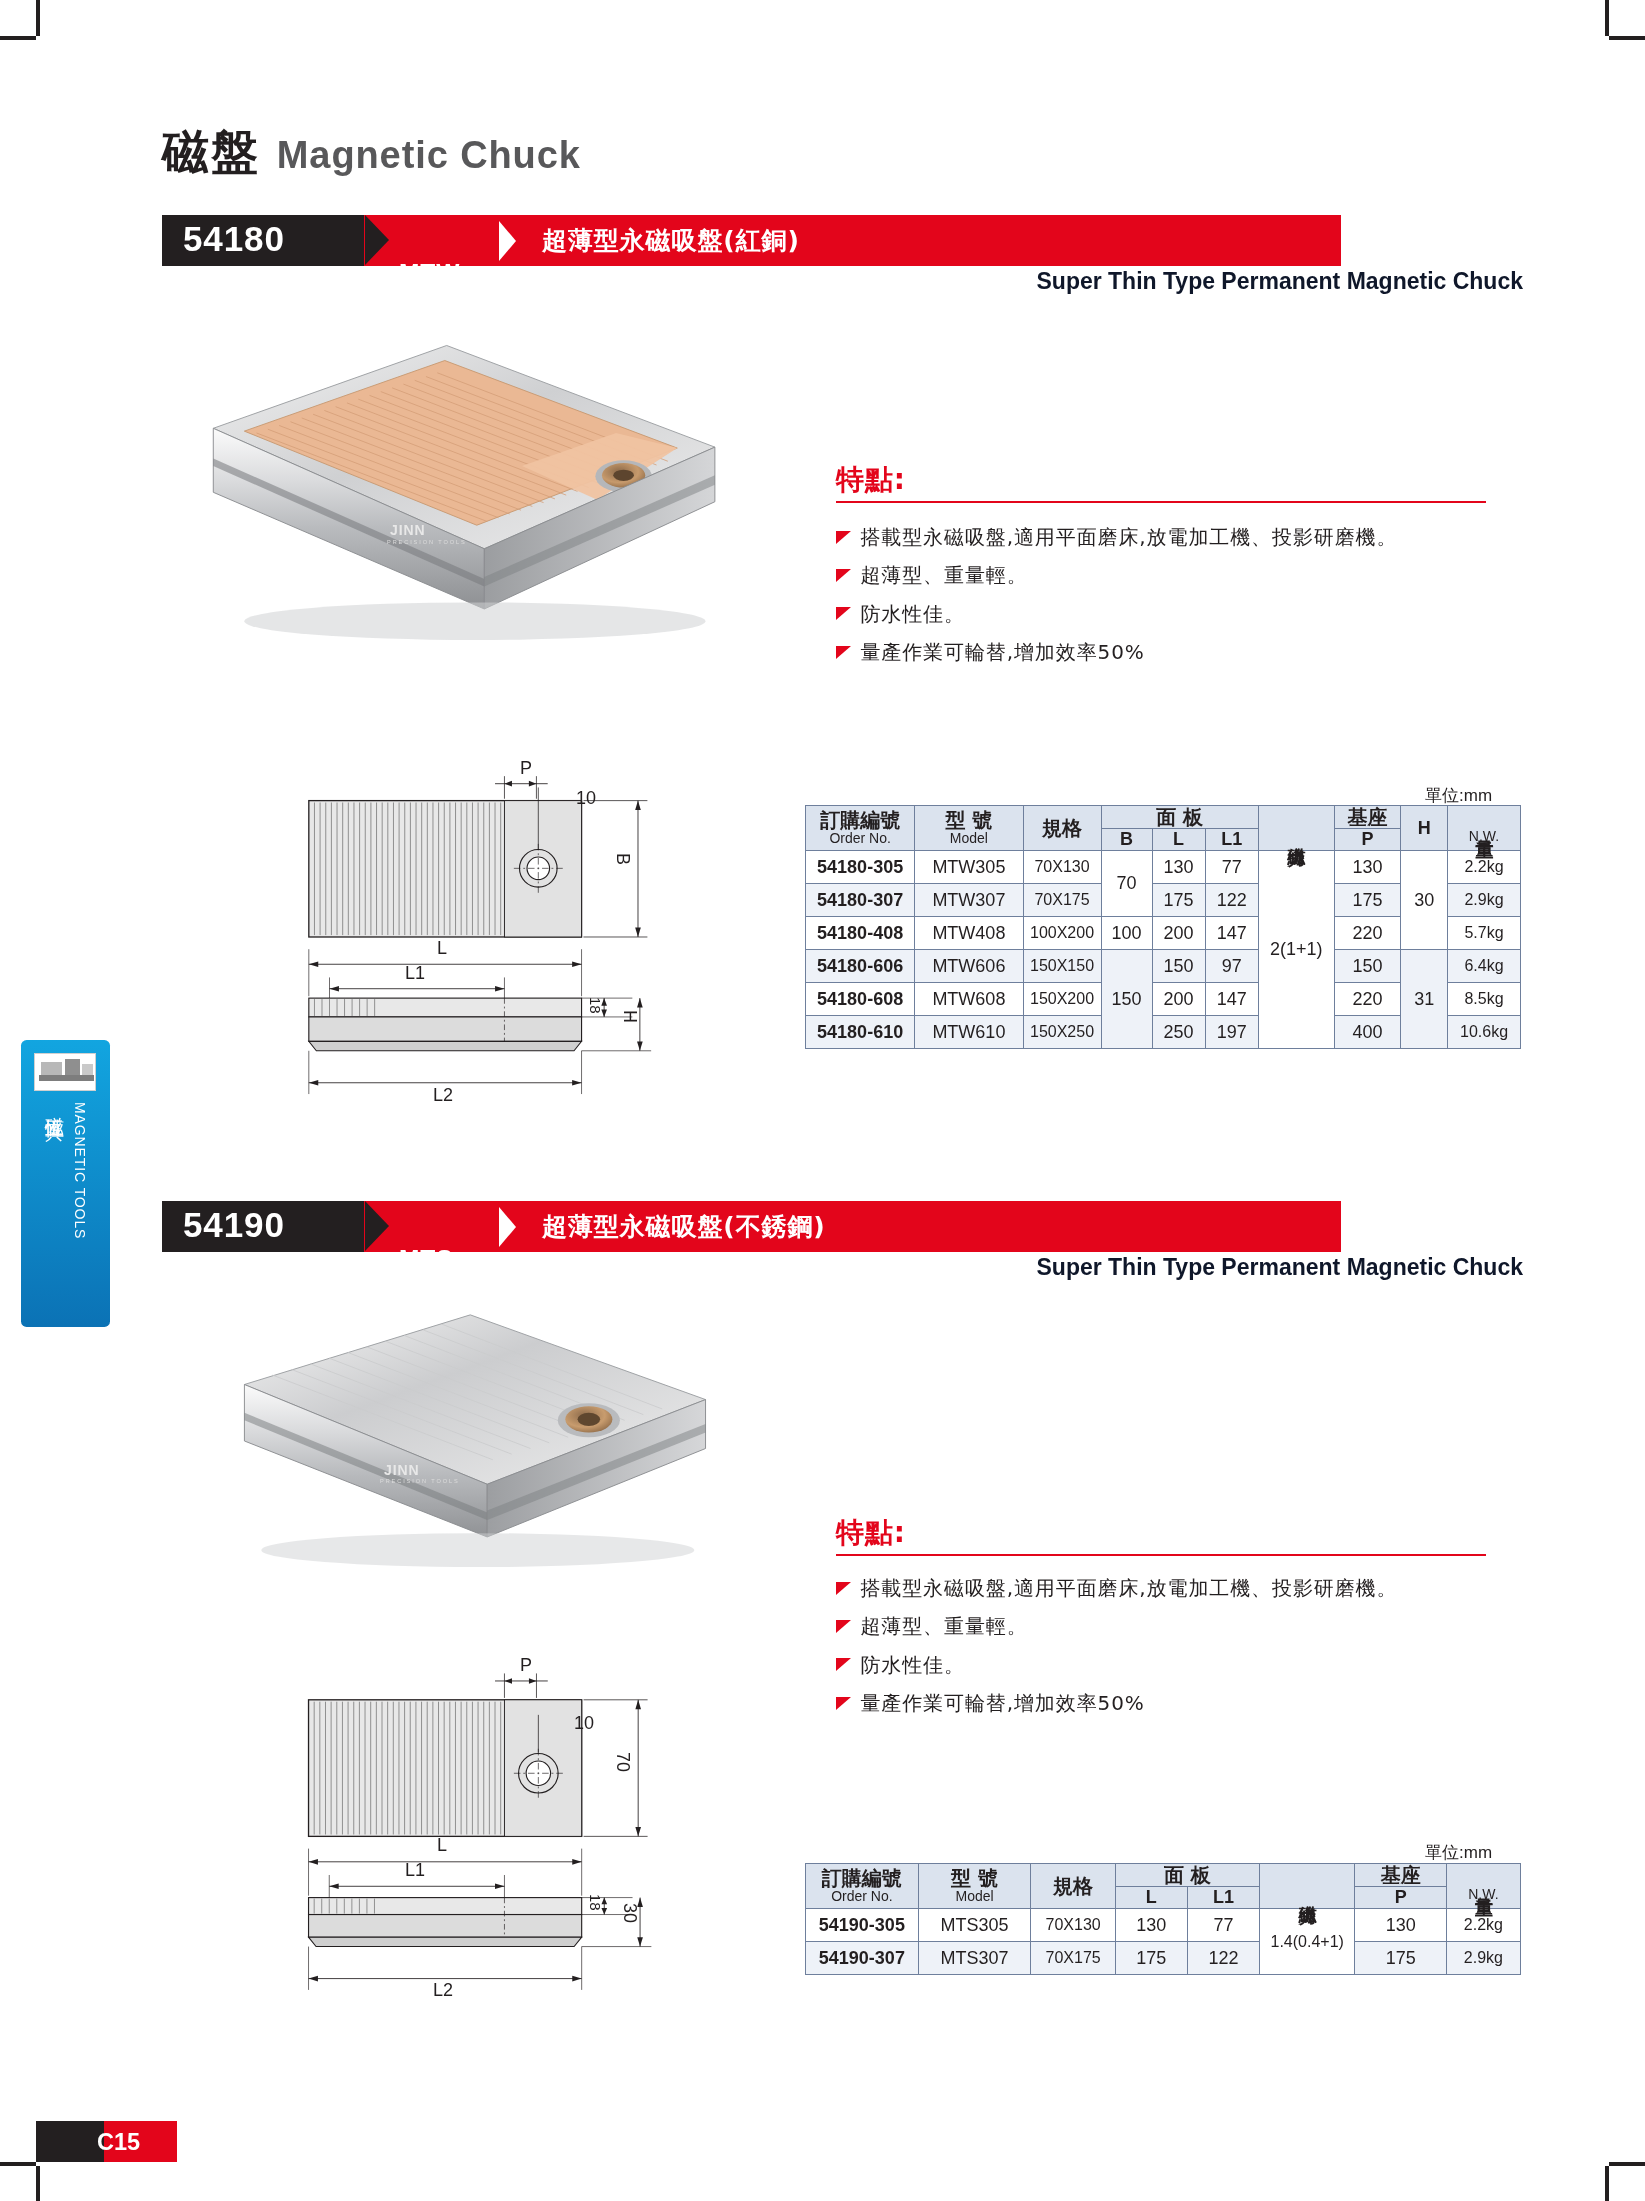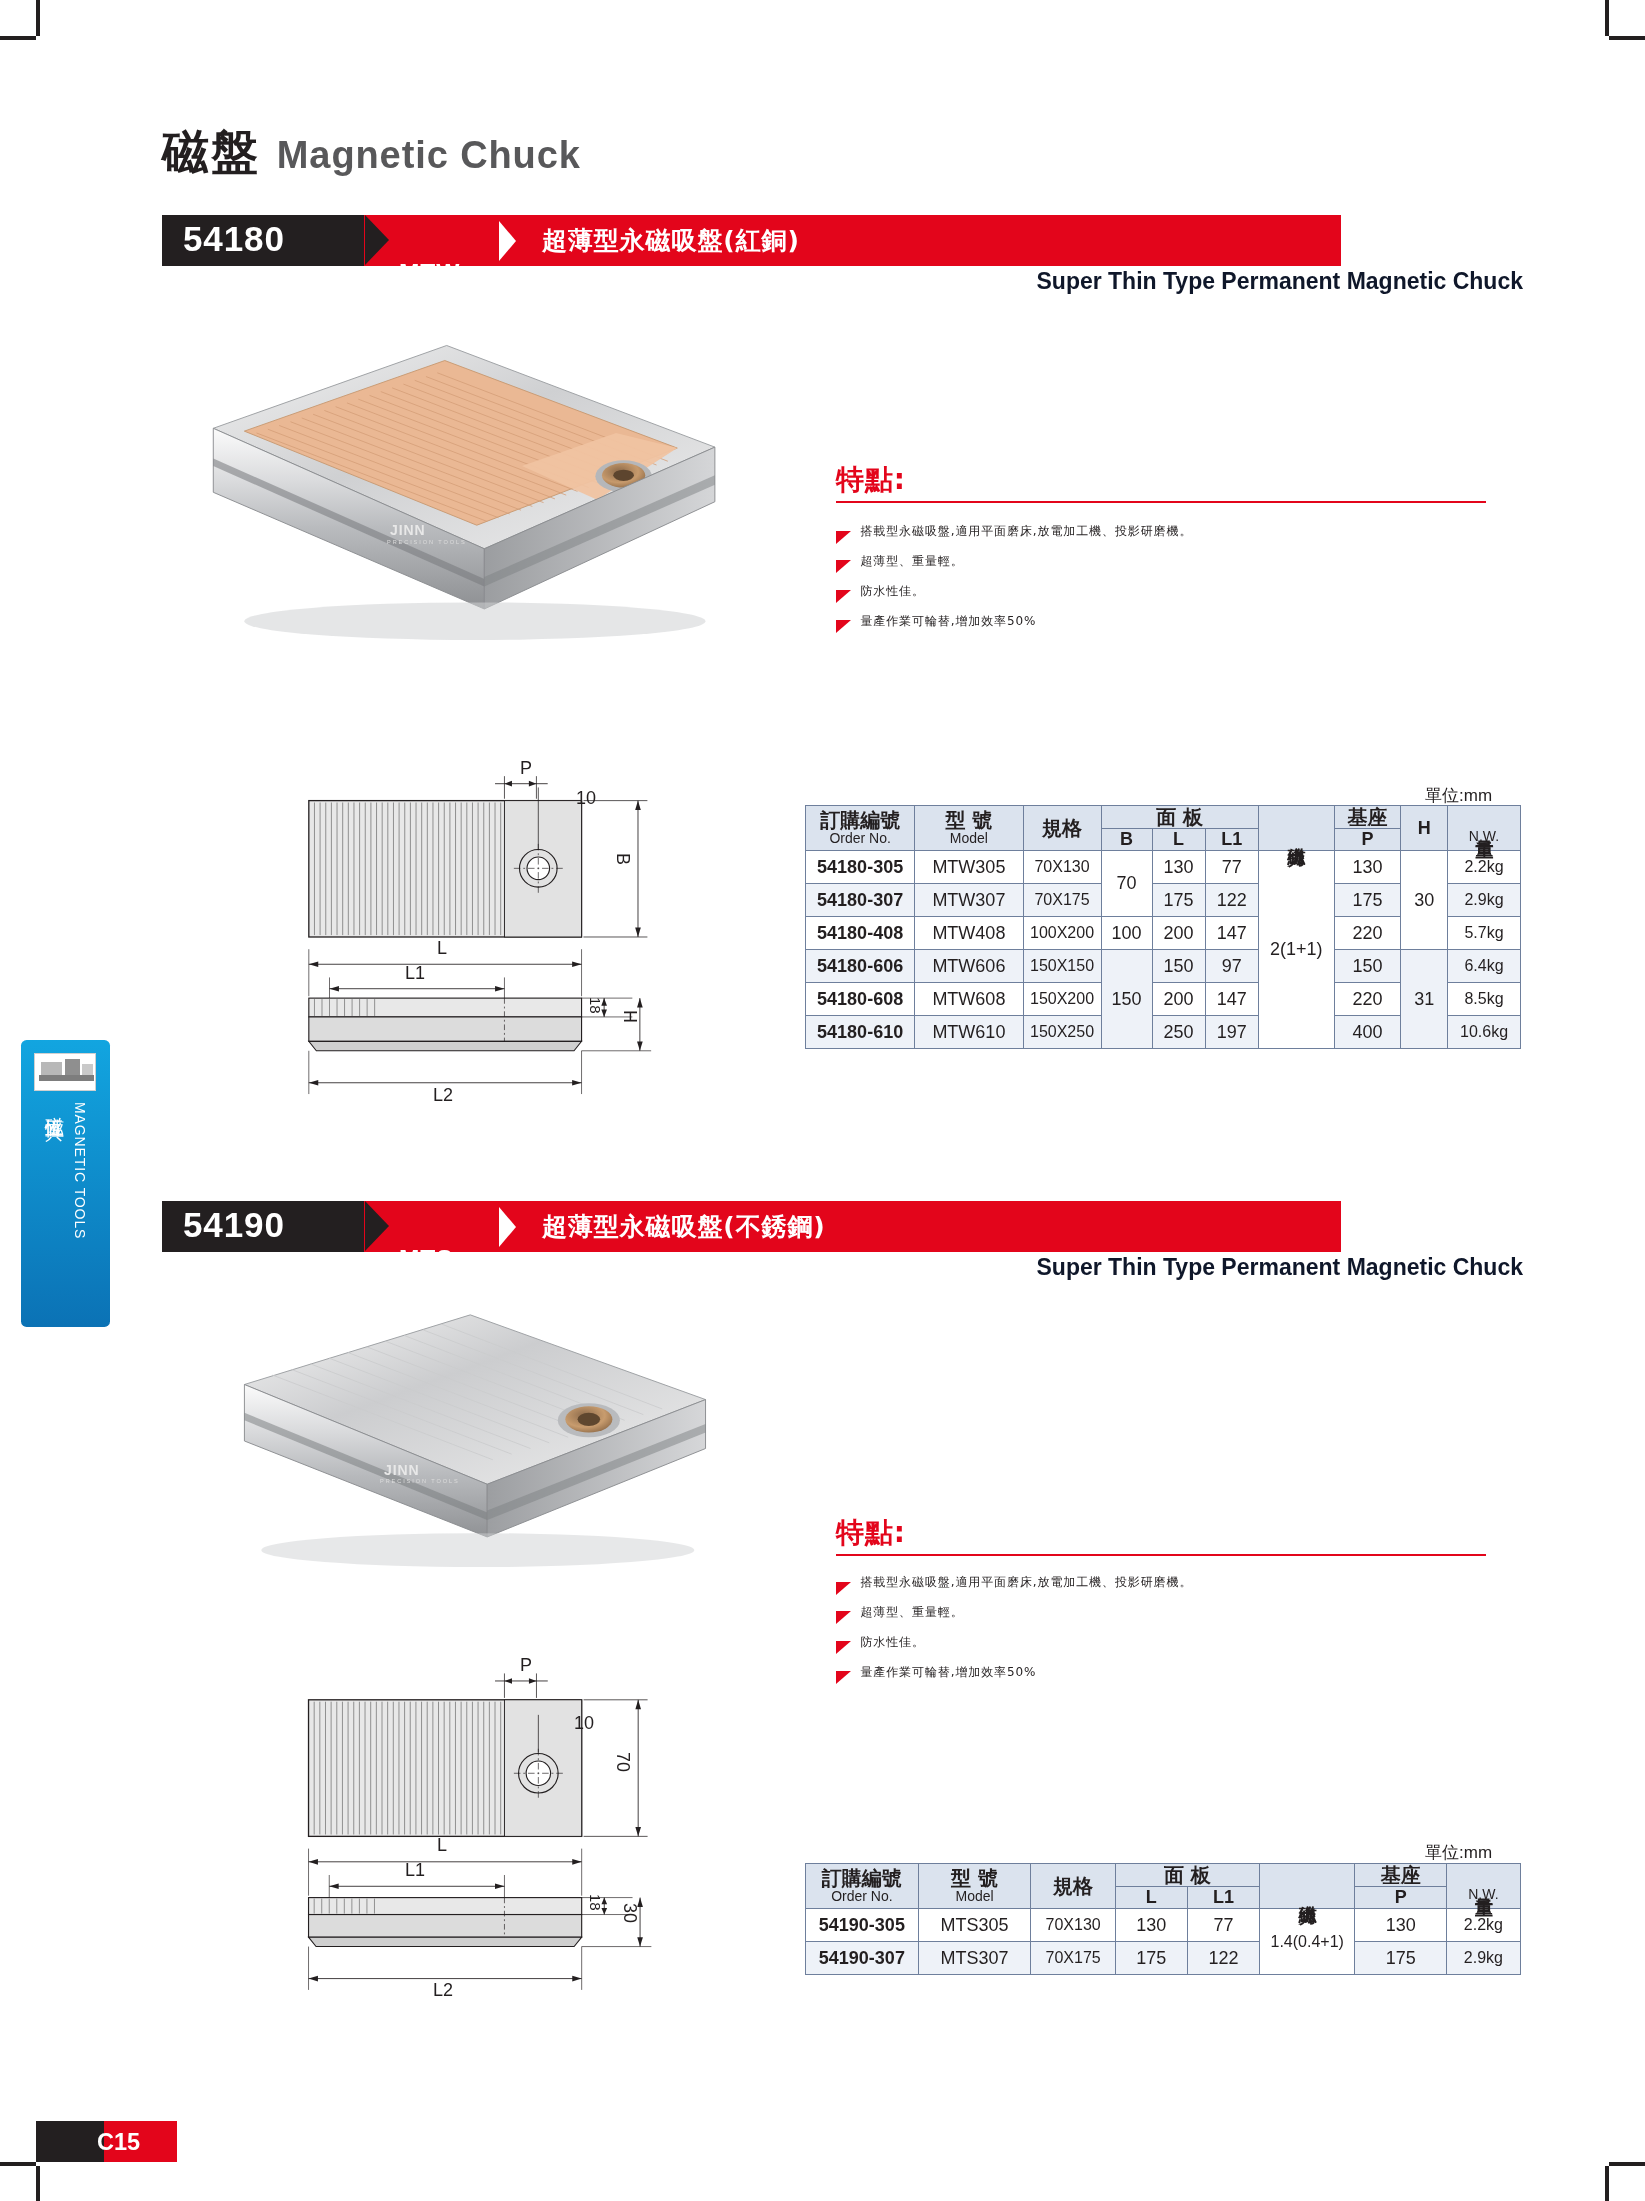--- a/index.html
+++ b/index.html
@@ -93,21 +93,21 @@
     font-family:"DejaVu Sans", sans-serif;
     letter-spacing:0.9px;
   }
   .feat-rule {
     position:absolute; height:1.9px; background:#e3051b;
   }
   .feat-list { position:absolute; }
   .feat-item {
     display:flex; align-items:flex-start;
     margin-bottom:9.4px;
-    font-size:12px; color:#231f20; line-height:1.45;
+    font-size:20px; color:#231f20; line-height:1.45;
     font-family:"DejaVu Sans", sans-serif;
     letter-spacing:0.9px;
     text-align:right;
   }
   .feat-bullet {
     flex:0 0 auto;
     width:0; height:0;
     border-left:15px solid #e3051b;
     border-bottom:13px solid transparent;
     margin:7.5px 9.4px 0 0;

